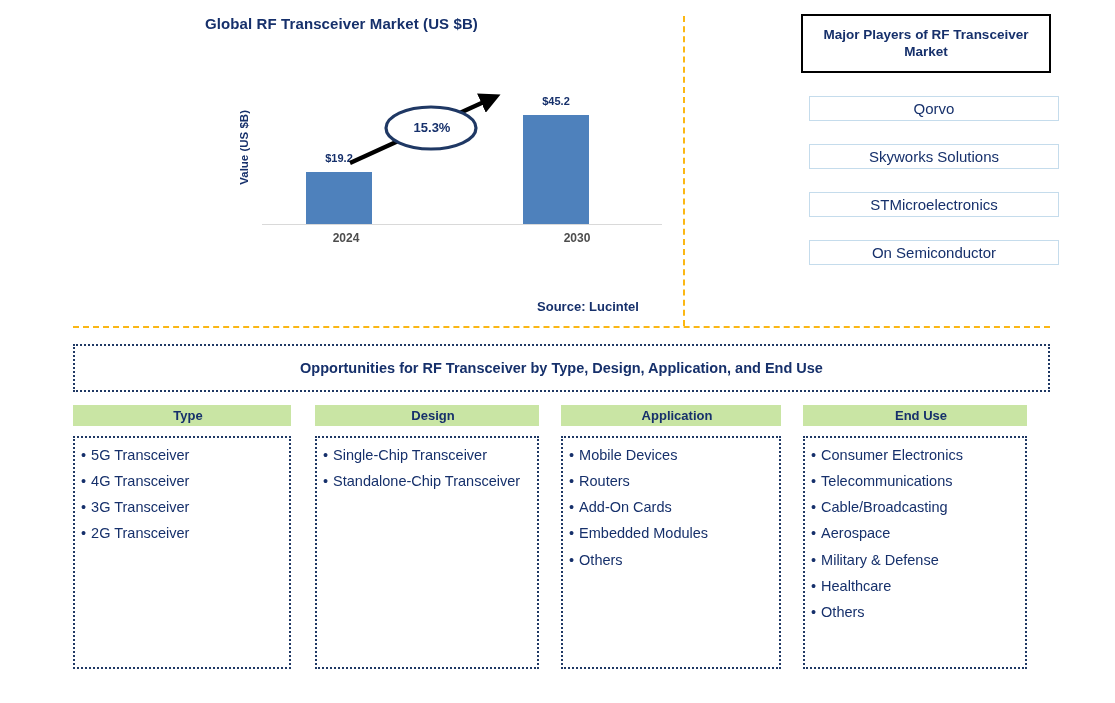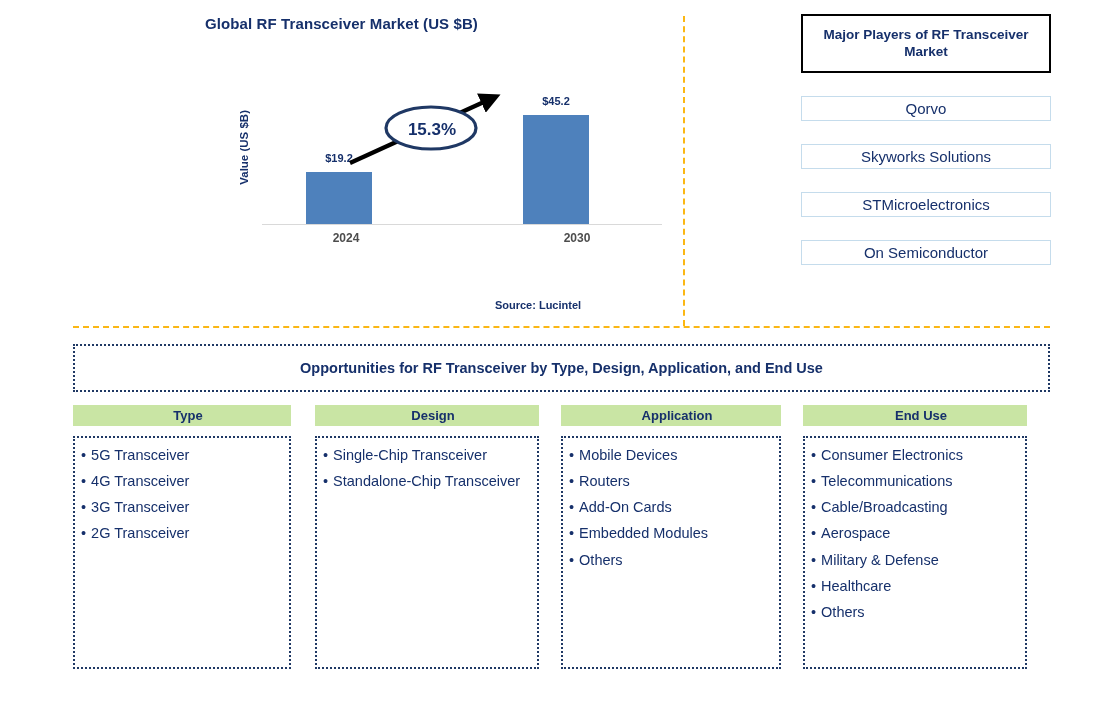--- a/index.html
+++ b/index.html
@@ -88,30 +88,30 @@
     position: absolute;
     left: 340px; top: 90px;
     width: 180px; height: 85px;
     overflow: visible;
   }
   #cagr-label {
     position: absolute;
     left: 392px; top: 120px;
     width: 80px;
     text-align: center;
-    font-size: 17px;
+    font-size: 13px;
     font-weight: bold;
     color: #16306B;
   }
   #source {
     position: absolute;
-    left: 438px; top: 299px;
+    left: 488px; top: 299px;
     width: 200px;
     text-align: center;
-    font-size: 11px;
+    font-size: 13px;
     font-weight: bold;
     color: #16306B;
   }
 
   
   #v-divider {
     position: absolute;
     left: 683px; top: 16px;
     width: 0; height: 310px;
     border-left: 2px dashed #FBB713;
@@ -148,20 +148,21 @@
     box-sizing: border-box;
     width: 250px; height: 25px;
     margin-top: 23px;
     border: 1px solid #C5DCEC;
     background: #ffffff;
     display: flex;
     align-items: center;
     justify-content: center;
     font-size: 15px;
     color: #16306B;
+    margin-left: 8px;
   }
 
   
   #opp-banner {
     position: absolute;
     left: 73px; top: 344px;
     box-sizing: border-box;
     width: 977px; height: 48px;
     border: 2px dotted #1F3864;
     background: #ffffff;

